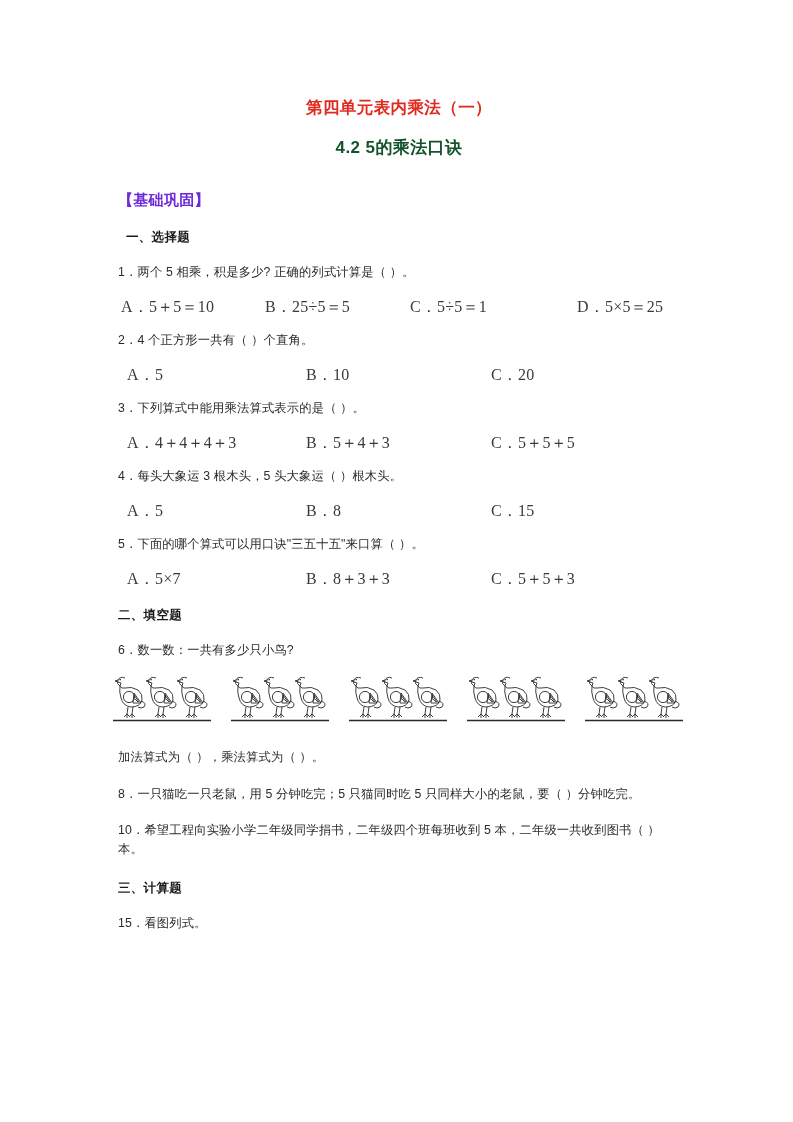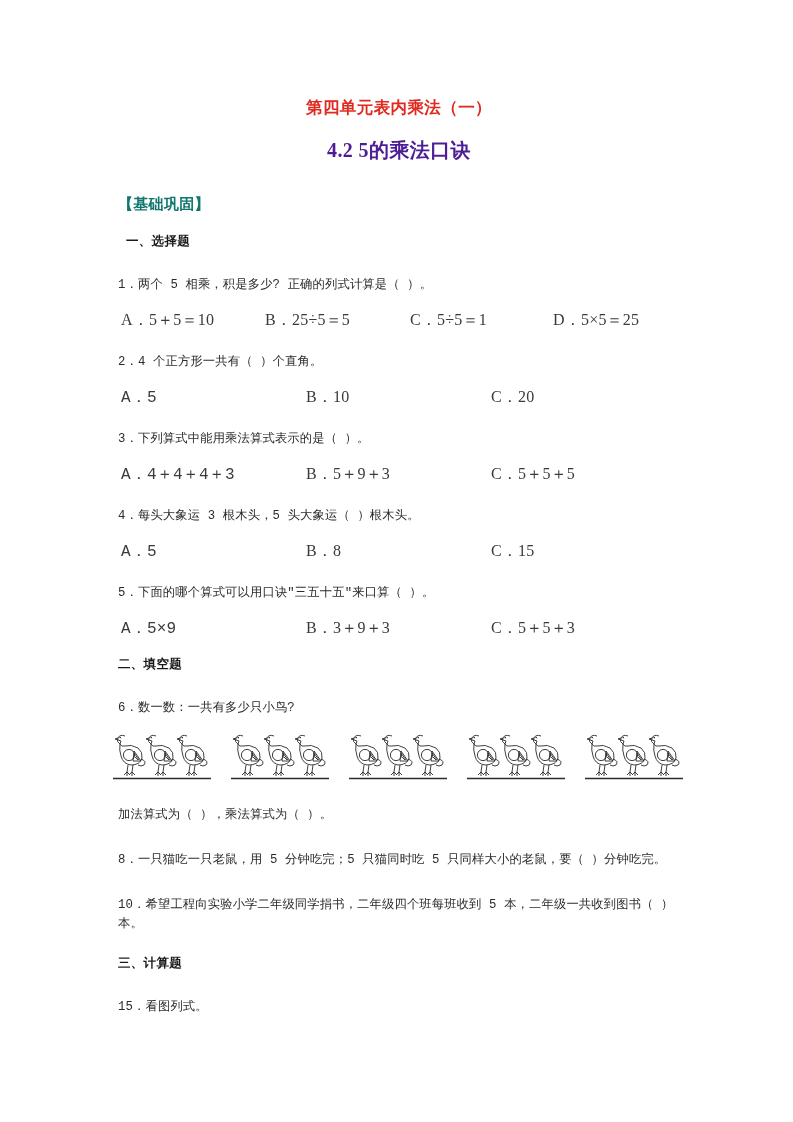--- a/index.html
+++ b/index.html
@@ -34,54 +34,54 @@
     color: #e02a20;
     font-weight: bold;
     font-size: 16.5px;
     font-family: "Liberation Sans", "DejaVu Sans", sans-serif;
     letter-spacing: 0.4px;
     margin: 0;
     line-height: 1.2;
   }
   .doc-subtitle {
     text-align: center;
-    color: #4c1d95;
+    color: #14532d;
     font-weight: bold;
-    font-size: 20px;
-    font-family: Liberation Serif, serif;
+    font-size: 17px;
+    font-family: Liberation Sans, sans-serif;
     letter-spacing: 0.4px;
     margin: 20px 0 0 0;
     line-height: 1.2;
   }
   .section-banner {
-    color: #0f766e;
+    color: #6d28d9;
     font-weight: bold;
     font-size: 15px;
     font-family: Liberation Serif, serif;
     margin: 33px 0 0 0;
     letter-spacing: 0.3px;
   }
   .part-heading {
     font-weight: bold;
     font-size: 12.5px;
     font-family: Liberation Mono, monospace;
     color: #1a1a1a;
     margin: 19px 0 0 8px;
     letter-spacing: 0.3px;
   }
   .part-heading.tight { margin-top: 21px; margin-left: 0; }
 
   
   .q {
     font-size: 12.3px;
     color: #2b2b2b;
-    margin: 26px 0 0 0;
+    margin: 17px 0 0 0;
     line-height: 1.55;
     letter-spacing: 0.15px;
-    font-family: Liberation Mono, monospace;
+    font-family: Liberation Sans, sans-serif;
   }
   .uline {
     display: inline-block;
     width: 44px;
     border-bottom: 1px solid #3a3a3a;
     height: 0.92em;
     vertical-align: baseline;
     margin: 0 1px;
   }
 
@@ -91,22 +91,22 @@
     height: 17px;
     margin-top: 15px;
     font-size: 16px;
     color: #3a3a3a;
     letter-spacing: 0.2px;
   }
   .opts .opt { position: absolute; top: 0; white-space: nowrap; }
   .opts.cols4 .opt:nth-child(1) { left: 3px; }
   .opts.cols4 .opt:nth-child(2) { left: 147px; }
   .opts.cols4 .opt:nth-child(3) { left: 292px; }
-  .opts.cols4 .opt:nth-child(4) { left: 435px; }
-  .opts.cols3 .opt:nth-child(1) { left: 3px; font-family: Liberation Mono, monospace; }
+  .opts.cols4 .opt:nth-child(4) { left: 459px; }
+  .opts.cols3 .opt:nth-child(1) { left: 9px; }
   .opts.cols3 .opt:nth-child(2) { left: 188px; }
   .opts.cols3 .opt:nth-child(3) { left: 373px; }
 
   
   .birds-figure {
     margin-top: 12px;
     margin-left: -6px;
     height: 56px;
   }
   .bird-groups { display: flex; gap: 18px; align-items: flex-end; }
@@ -137,35 +137,35 @@
     <div class="q">2．4 个正方形一共有（        ）个直角。</div>
     <div class="opts cols3">
       <span class="opt">A．5</span>
       <span class="opt">B．10</span>
       <span class="opt">C．20</span>
     </div>
 
     <div class="q">3．下列算式中能用乘法算式表示的是（        ）。</div>
     <div class="opts cols3">
       <span class="opt">A．4＋4＋4＋3</span>
-      <span class="opt">B．5＋9＋3</span>
+      <span class="opt">B．5＋4＋3</span>
       <span class="opt">C．5＋5＋5</span>
     </div>
 
     <div class="q">4．每头大象运 3 根木头，5 头大象运（        ）根木头。</div>
     <div class="opts cols3">
       <span class="opt">A．5</span>
       <span class="opt">B．8</span>
       <span class="opt">C．15</span>
     </div>
 
     <div class="q">5．下面的哪个算式可以用口诀"三五十五"来口算（        ）。</div>
     <div class="opts cols3">
-      <span class="opt">A．5×9</span>
-      <span class="opt">B．3＋9＋3</span>
+      <span class="opt">A．5×7</span>
+      <span class="opt">B．8＋3＋3</span>
       <span class="opt">C．5＋5＋3</span>
     </div>
 
     <div class="part-heading tight">二、填空题</div>
 
 
     <div class="q">6．数一数：一共有多少只小鸟?</div>
 
     <div class="birds-figure">
       <div class="bird-groups">

